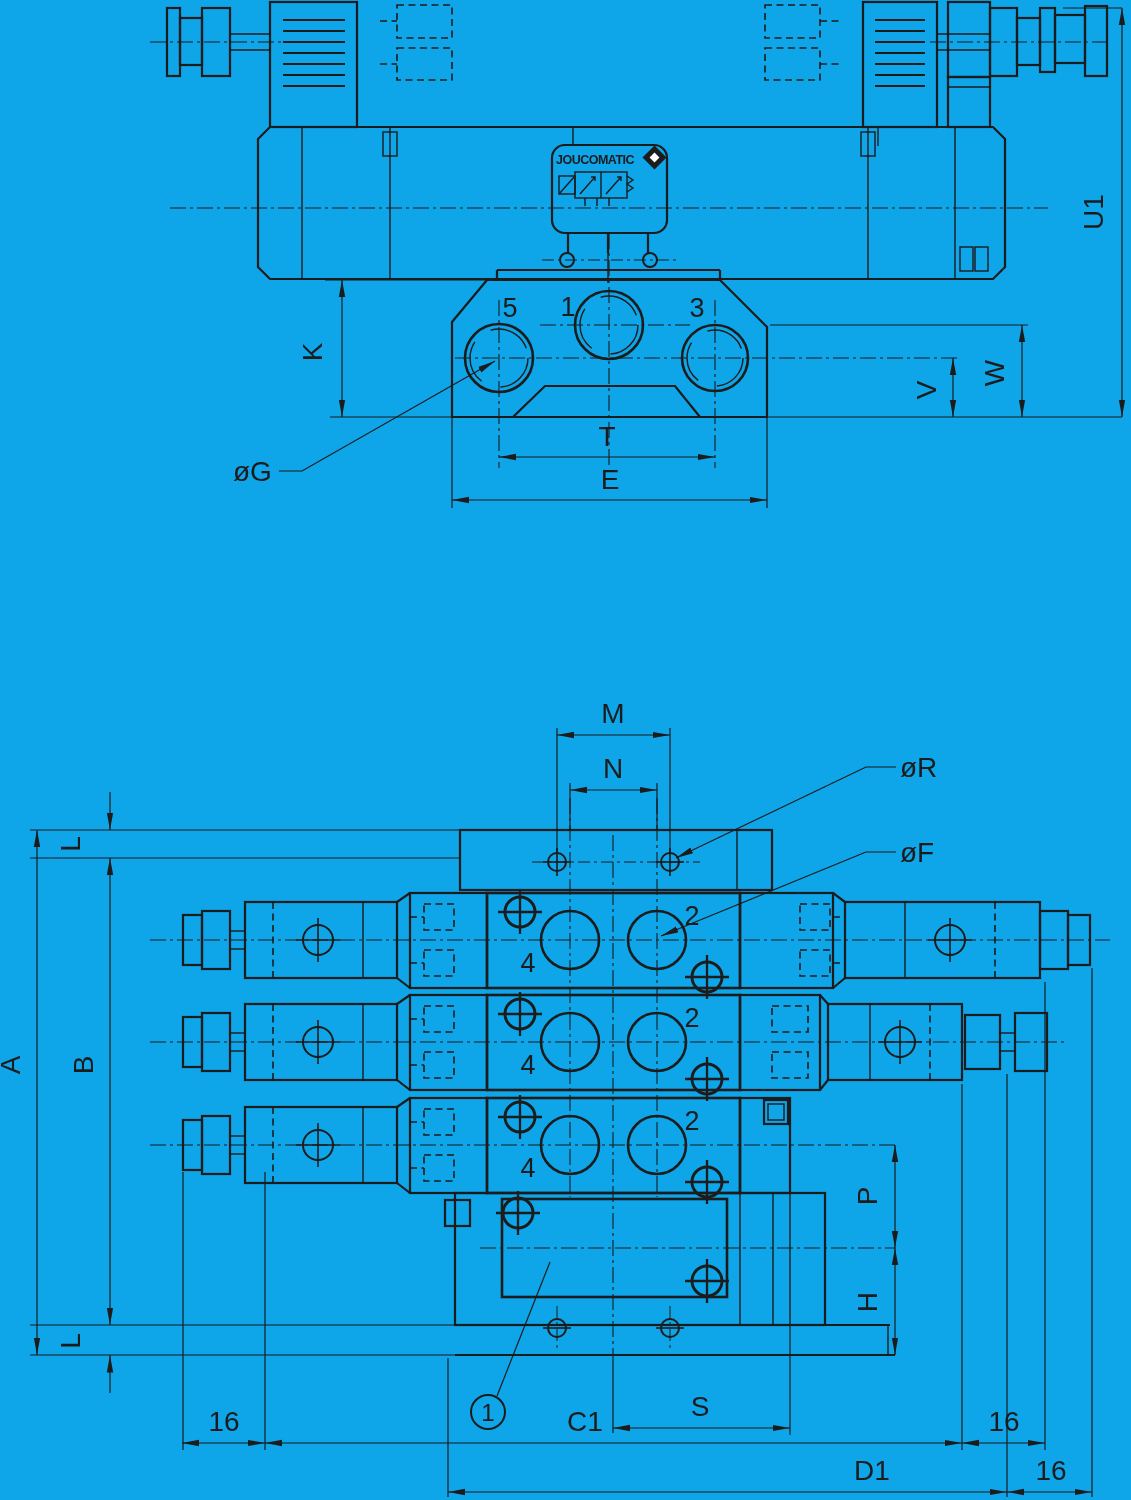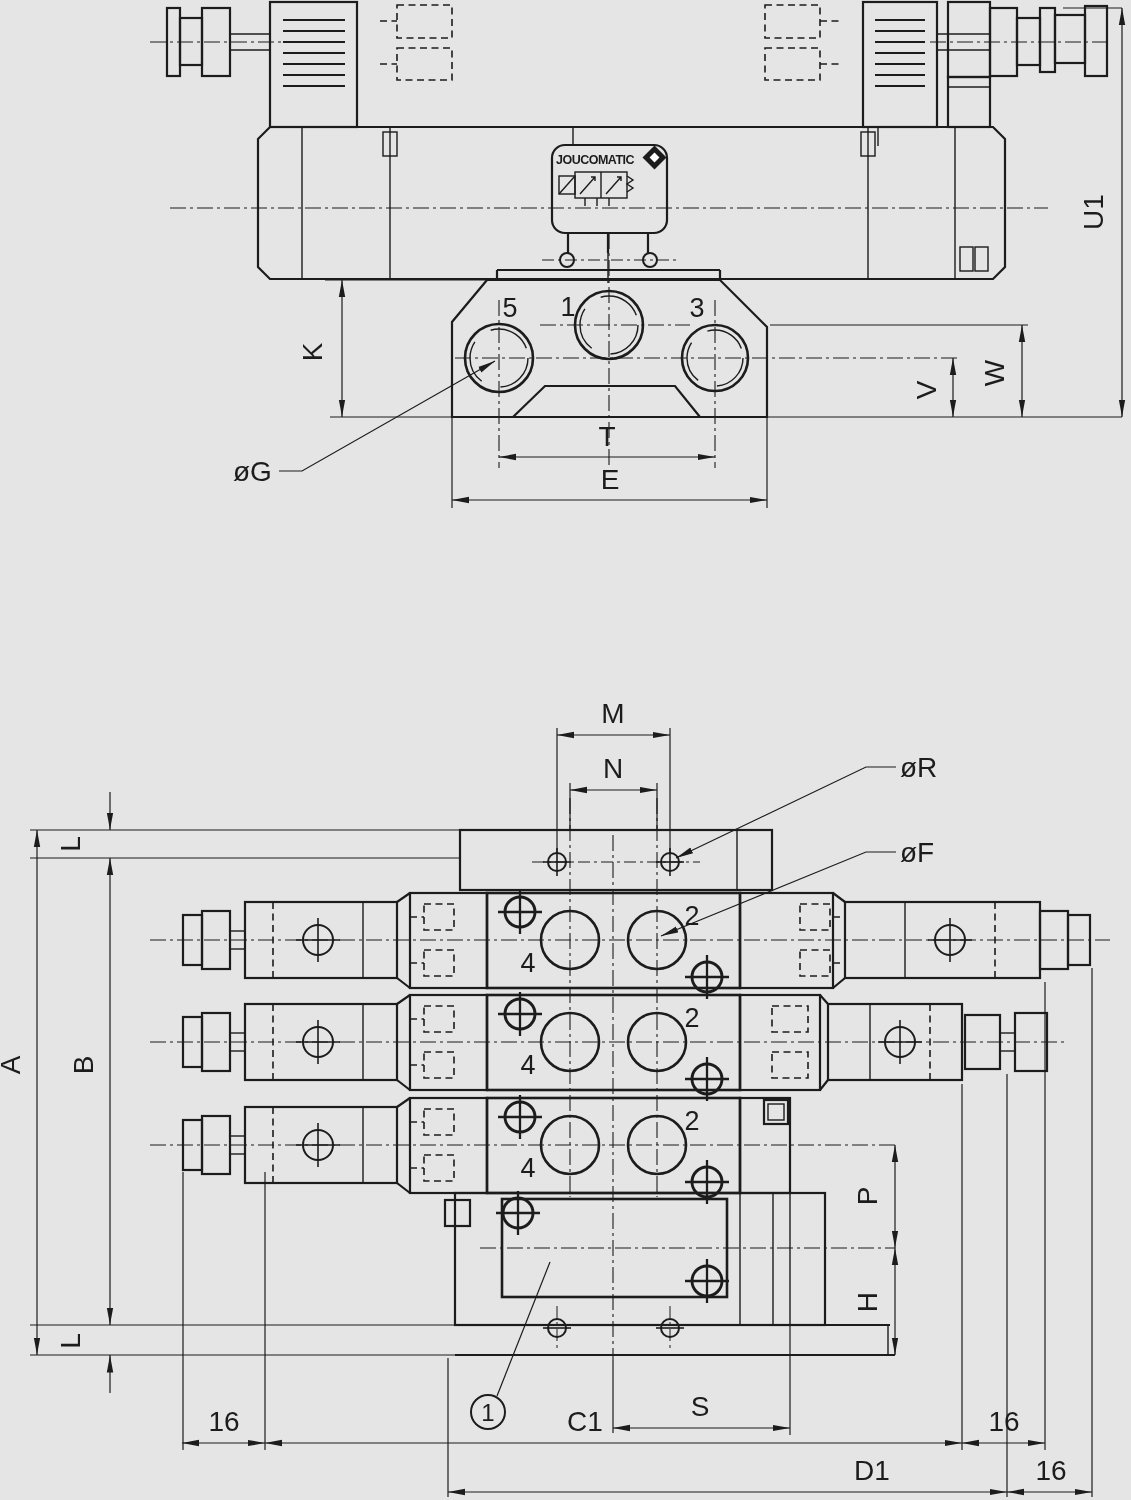--- a/index.html
+++ b/index.html
@@ -1,16 +1,16 @@
 <!DOCTYPE html>
 <html><head>
 <meta charset="utf-8">
 <style>
   html,body{margin:0;padding:0;background:#ffffff}
-  .sheet{width:1131px;height:1500px;background:#e5e5e5;position:relative;overflow:hidden}
+  .sheet{width:1131px;height:1500px;background:#0ea5e9;position:relative;overflow:hidden}
   svg{display:block}
   .ol{fill:none;stroke:#1c1c1c;stroke-width:2.2;stroke-linejoin:miter;stroke-linecap:butt}
   .o3{fill:none;stroke:#1c1c1c;stroke-width:2.6}
   .thin{fill:none;stroke:#1c1c1c;stroke-width:1.4}
   .rib{fill:none;stroke:#1c1c1c;stroke-width:2}
   .cl{fill:none;stroke:#1c1c1c;stroke-width:1.1;stroke-dasharray:16 4 3 4}
   .clt{fill:none;stroke:#1c1c1c;stroke-width:1;stroke-dasharray:12 4 3 4}
   .hid{fill:none;stroke:#1c1c1c;stroke-width:1.6;stroke-dasharray:7 4.5}
   .dim{fill:none;stroke:#1c1c1c;stroke-width:1.2}
   .scr{fill:none;stroke:#1c1c1c;stroke-width:2.9}

